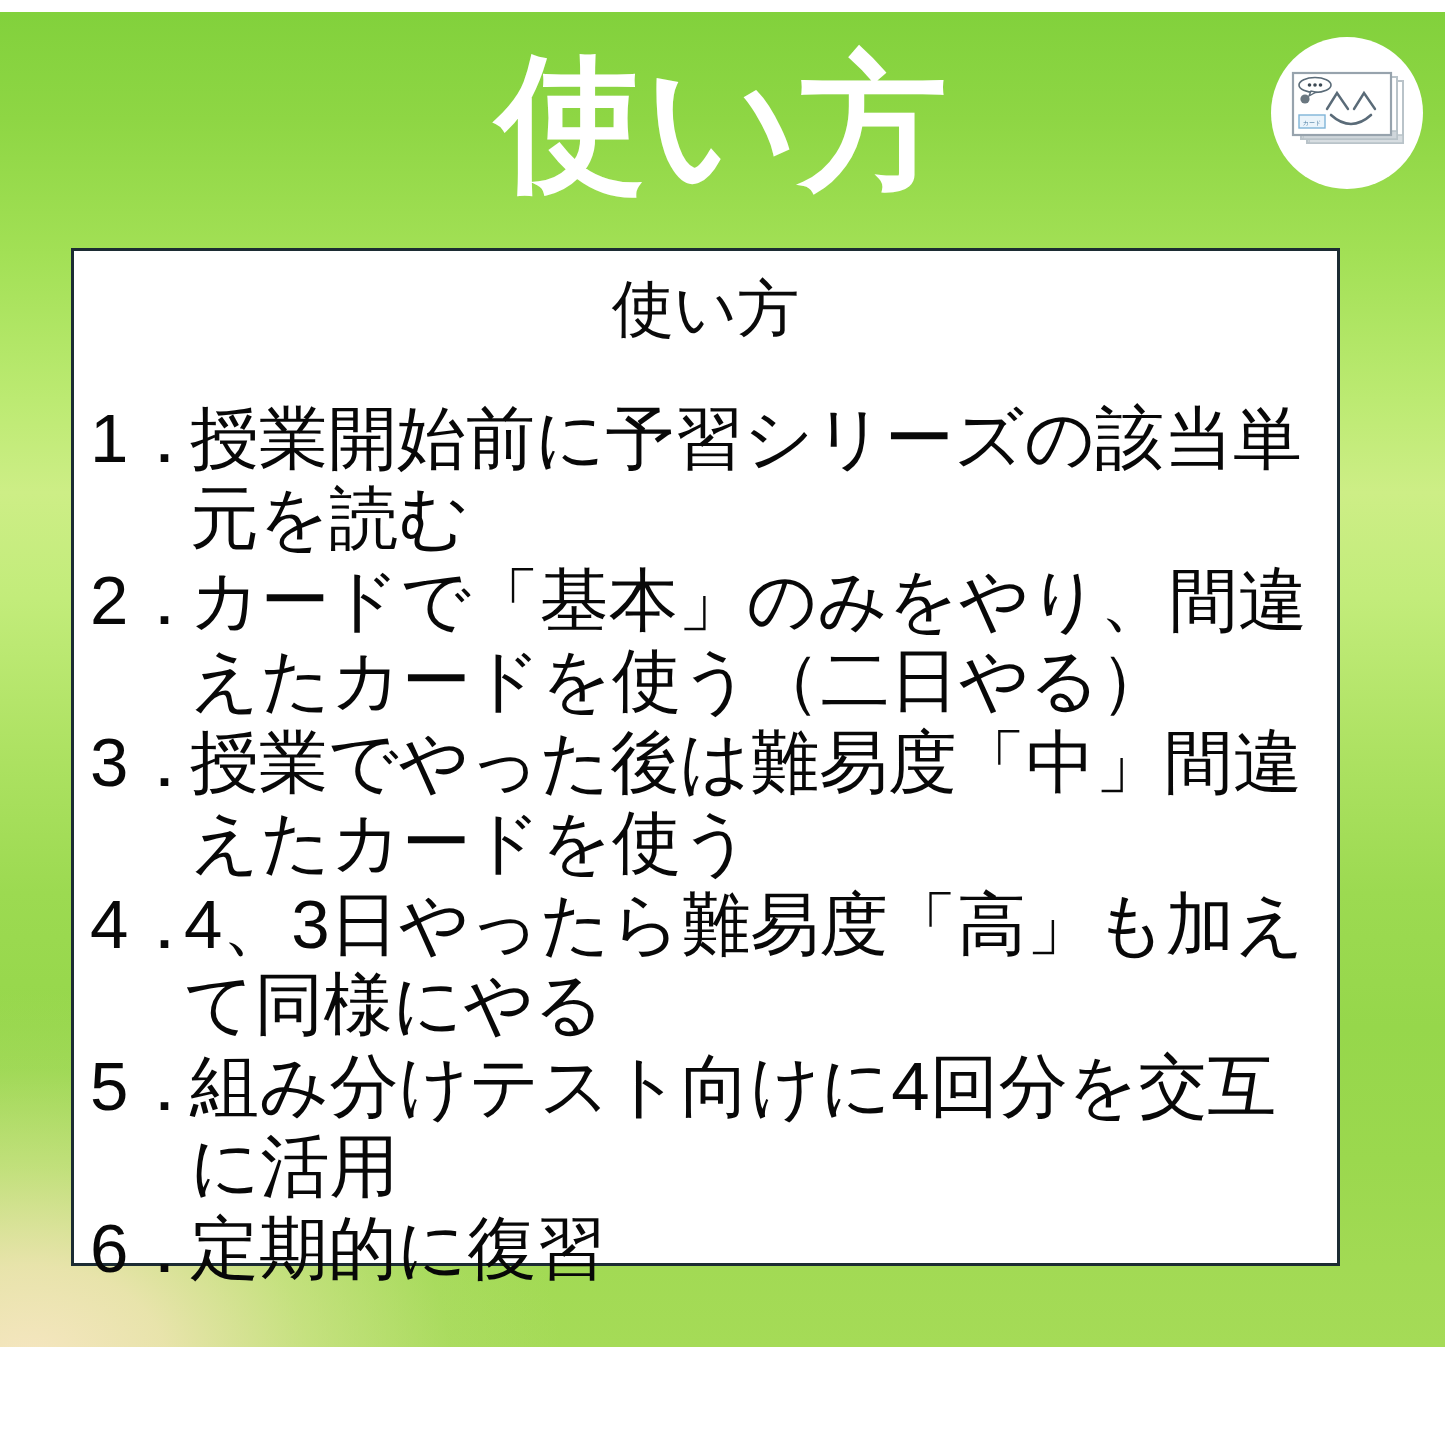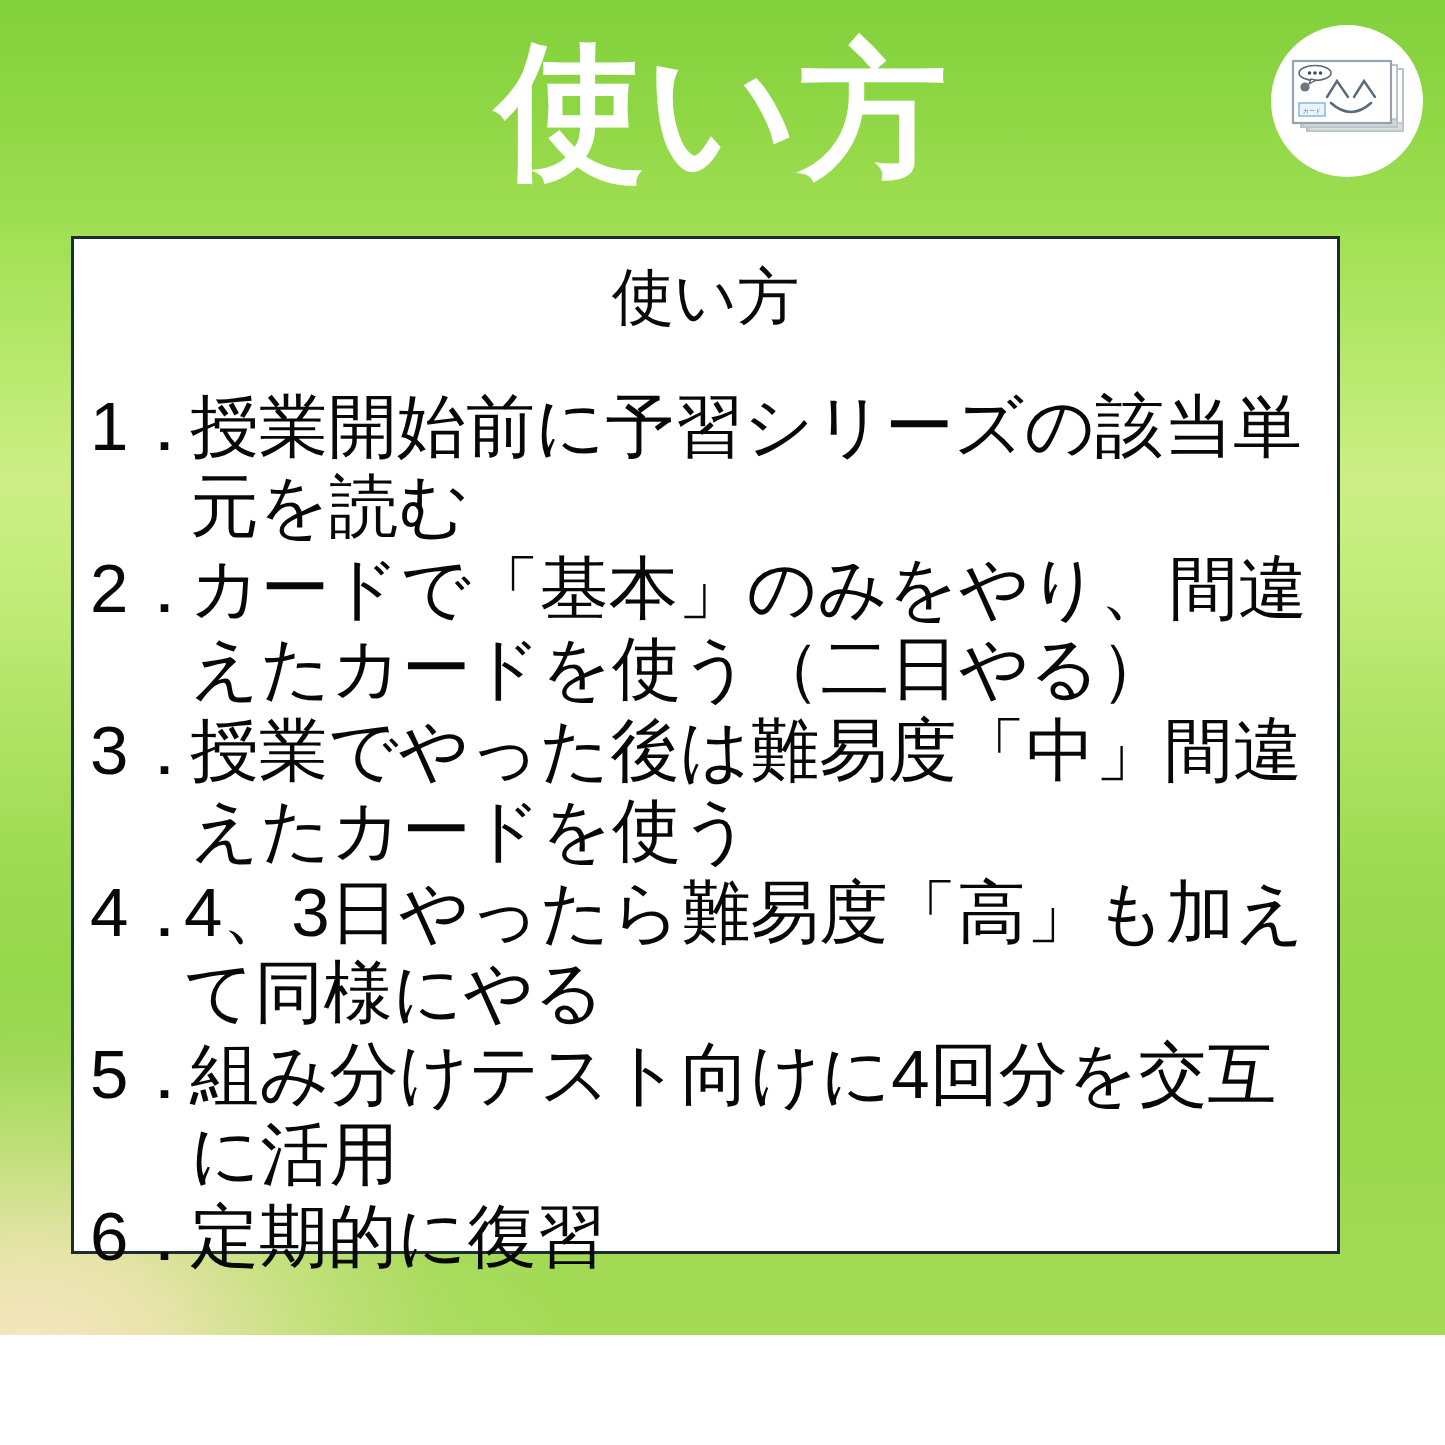--- a/index.html
+++ b/index.html
@@ -33,20 +33,21 @@
         #a2e055 18%,
         #bcea72 29%,
         #cdee86 36%,
         #c2ec7a 44%,
         #aee263 55%,
         #9cda51 66%,
         #96d74b 76%,
         #9bd84e 86%,
         #a2da54 94%,
         #a5db57 100%);
+    margin-top: 12px;
   }
 
   
   #header {
     position: absolute;
     top: 0;
     left: 0;
     width: 1445px;
     height: 215px;
   }

